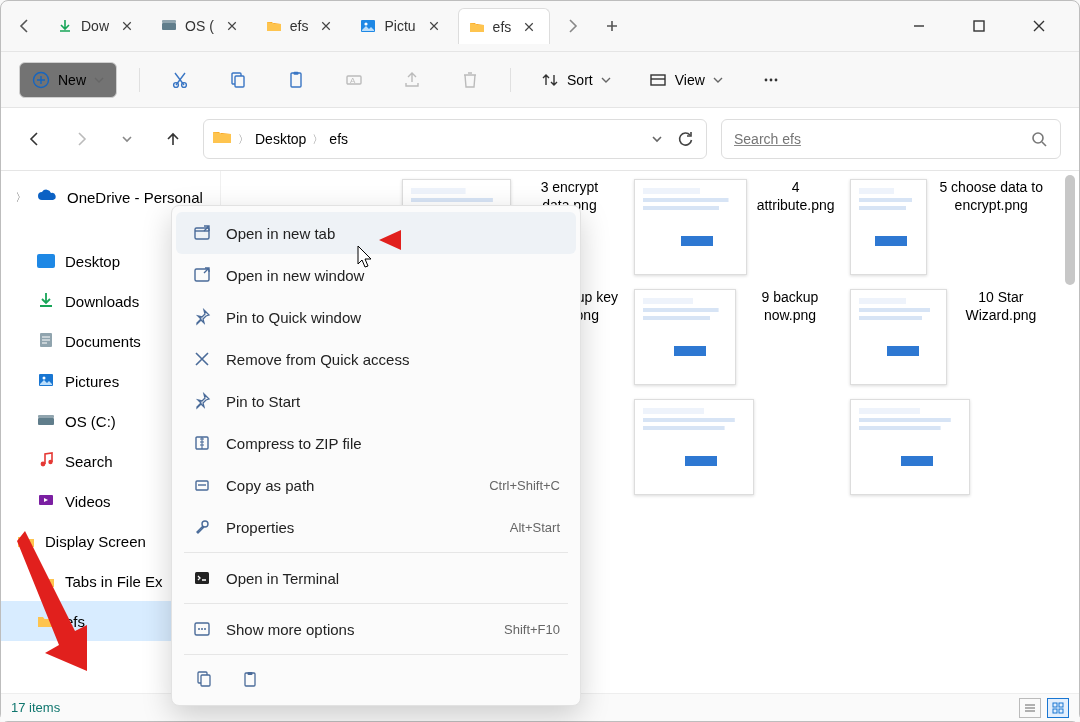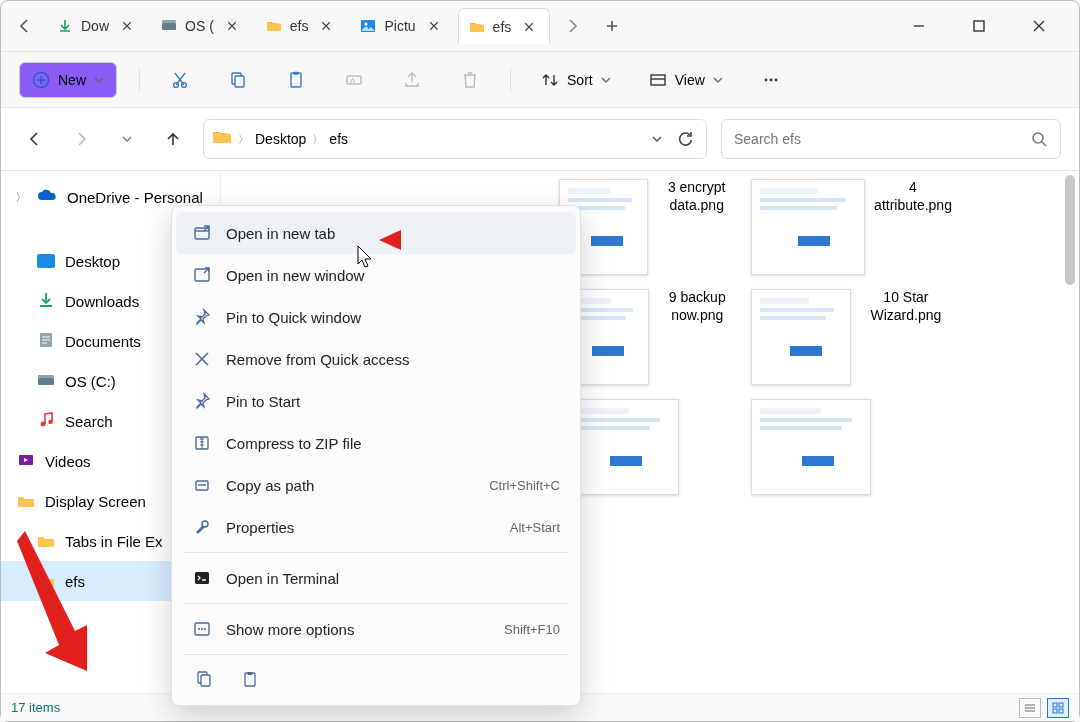--- a/index.html
+++ b/index.html
@@ -13,36 +13,36 @@
   .tab { display: flex; align-items: center; gap: 8px; height: 36px; padding: 0 10px; border-radius: 6px 6px 0 0; font-size: 14px; color: #333; min-width: 0; position: relative; }
   .tab.active { background: #fff; border-top: 1px solid #ddd; border-left: 1px solid #ddd; border-right: 1px solid #ddd; }
   .tab .icon-slot { width: 16px; height: 16px; display: flex; align-items: center; justify-content: center; }
   .tab .tab-label { max-width: 50px; overflow: hidden; white-space: nowrap; }
   .tab .tab-close { width: 20px; height: 20px; display: flex; align-items: center; justify-content: center; border-radius: 3px; color: #555; }
   .wincontrols { margin-left: auto; display: flex; gap: 24px; padding-right: 16px; }
   .wc { width: 36px; height: 30px; display: flex; align-items: center; justify-content: center; color: #333; }
 
   
   .toolbar { display: flex; align-items: center; height: 56px; padding: 0 18px; gap: 22px; border-top: 1px solid #e5e5e5; }
-  .new-btn { display: flex; align-items: center; gap: 8px; border: 1px solid #d0d0d0; height: 36px; padding: 0 12px; border-radius: 6px; font-size: 14px; background: #8b5cf6; }
+  .new-btn { display: flex; align-items: center; gap: 8px; border: 1px solid #d0d0d0; height: 36px; padding: 0 12px; border-radius: 6px; font-size: 14px; background: #737373; }
   .tb-icon { width: 36px; height: 36px; display: flex; align-items: center; justify-content: center; color: #3a76c4; border-radius: 4px; }
   .tb-sep { width: 1px; height: 24px; background: #e0e0e0; }
   .sort-btn, .view-btn { display: flex; align-items: center; gap: 8px; height: 36px; padding: 0 8px; font-size: 14px; }
   .chev { width: 10px; height: 10px; }
 
   
   .navrow { display: flex; align-items: center; height: 64px; padding: 0 18px; gap: 14px; background: #fff; border-top: 1px solid #e5e5e5; border-bottom: 1px solid #e5e5e5; }
   .nav-arrow { width: 32px; height: 32px; display: flex; align-items: center; justify-content: center; color: #888; }
   .nav-arrow.enabled { color: #333; }
   .breadcrumb-box { flex: 1; height: 40px; border: 1px solid #ddd; border-radius: 6px; display: flex; align-items: center; padding: 0 8px; gap: 6px; font-size: 14px; }
   .breadcrumb-box .folder-icon { width: 20px; height: 20px; }
   .bc-sep { color: #888; font-size: 11px; }
   .bc-tail { margin-left: auto; display: flex; align-items: center; gap: 14px; color: #555; padding-right: 4px;}
   .search-box { width: 340px; height: 40px; border: 1px solid #ddd; border-radius: 6px; display: flex; align-items: center; padding: 0 12px; color: #888; font-size: 14px; justify-content: space-between; background: #fff;}
-  .search-box input { border: none; outline: none; font-size: 14px; color: #888; width: 240px; background: transparent;}
+  .search-box input { border: none; outline: none; font-size: 14px; color: #888; width: 240px; background: transparent; text-decoration: underline;}
 
   
   .body { flex: 1; display: flex; min-height: 0; position: relative; background: #fff; }
   .sidebar { width: 220px; border-right: 1px solid #f0f0f0; display: flex; flex-direction: column; padding-top: 6px; font-size: 15px;}
   .side-item { display: flex; align-items: center; gap: 10px; height: 40px; padding: 0 14px; white-space: nowrap; }
   .side-item .expand { width: 12px; text-align: center; color: #666; font-size: 11px;}
   .side-item.sel { background: #d8ecff; }
   .side-item .sq { width: 18px; height: 14px; border-radius: 2px; }
   .side-sep { height: 24px; }
   .folder-icon svg, .sq svg { display: block; }
@@ -352,35 +352,43 @@
         <span>Downloads</span>
       </div>
       <div class="side-item" style="padding-left:36px">
         <span><svg width="18" height="18" viewBox="0 0 18 18">
               <rect x="3" y="2" width="12" height="14" rx="1" fill="#90A4AE"></rect>
               <path d="M5 6h8M5 9h8M5 12h5" stroke="#fff" stroke-width="1"></path>
             </svg></span>
         <span>Documents</span>
       </div>
       <div class="side-item" style="padding-left:36px">
+        <span><svg width="18" height="18" viewBox="0 0 18 18">
+              <rect x="2" y="3" width="14" height="12" rx="1" fill="#1976D2"></rect>
+              <circle cx="7" cy="7" r="1.5" fill="#fff"></circle>
+              <path d="M3 13l4-4 3 3 2-2 3 3v1H3z" fill="#bbdefb"></path>
+            </svg></span>
+        <span>Pictures</span>
+      </div>
+      <div class="side-item" style="padding-left:36px">
         <span><svg width="18" height="14" viewBox="0 0 18 14">
               <rect x="1" y="5" width="16" height="7" rx="1" fill="#607d8b"></rect>
               <rect x="1" y="2" width="16" height="3" rx="1" fill="#90a4ae"></rect>
             </svg></span>
         <span>OS (C:)</span>
       </div>
       <div class="side-item" style="padding-left:36px">
         <span><svg width="18" height="18" viewBox="0 0 18 18">
               <circle cx="6" cy="13" r="2.4" fill="#E53935"></circle>
               <path d="M8 13V3l7-1v9" fill="none" stroke="#E53935" stroke-width="1.6"></path>
               <circle cx="13.5" cy="11" r="2.2" fill="#E53935"></circle>
             </svg></span>
         <span>Search</span>
       </div>
-      <div class="side-item" style="padding-left:16px">
+      <div class="side-item" style="padding-left:36px">
         <span><svg width="18" height="18" viewBox="0 0 18 18">
               <rect x="2" y="4" width="14" height="10" rx="1" fill="#7B1FA2"></rect>
               <path d="M7 7v4l4-2z" fill="#fff"></path>
             </svg></span>
         <span>Videos</span>
       </div>
       <div class="side-item" style="padding-left:16px">
         <span class="folder-yellow"><svg viewBox="0 0 18 14" width="18" height="14">
               <path d="M1 3h5l1.5 2H17v8H1z" fill="#fec44f"></path>
             </svg></span>
@@ -404,20 +412,24 @@
       <div class="files">
         <div class="file col-hidden"></div>
           <div class="file col-hidden"></div>
         <div class="file">
           <div class="thumb"></div>
           <div class="file-label">3 encrypt data.png</div>
         </div>
         <div class="file">
           <div class="thumb"></div>
           <div class="file-label">4 attribute.png</div>
+        </div>
+        <div class="file">
+          <div class="thumb"></div>
+          <div class="file-label">5 choose data to encrypt.png</div>
         </div>
 
         <div class="file col-hidden"></div>
           <div class="file col-hidden"></div>
         <div class="file">
           <div class="thumb"></div>
           <div class="file-label">8 encrypt backup key notification.png</div>
         </div>
         <div class="file">
           <div class="thumb"></div>

